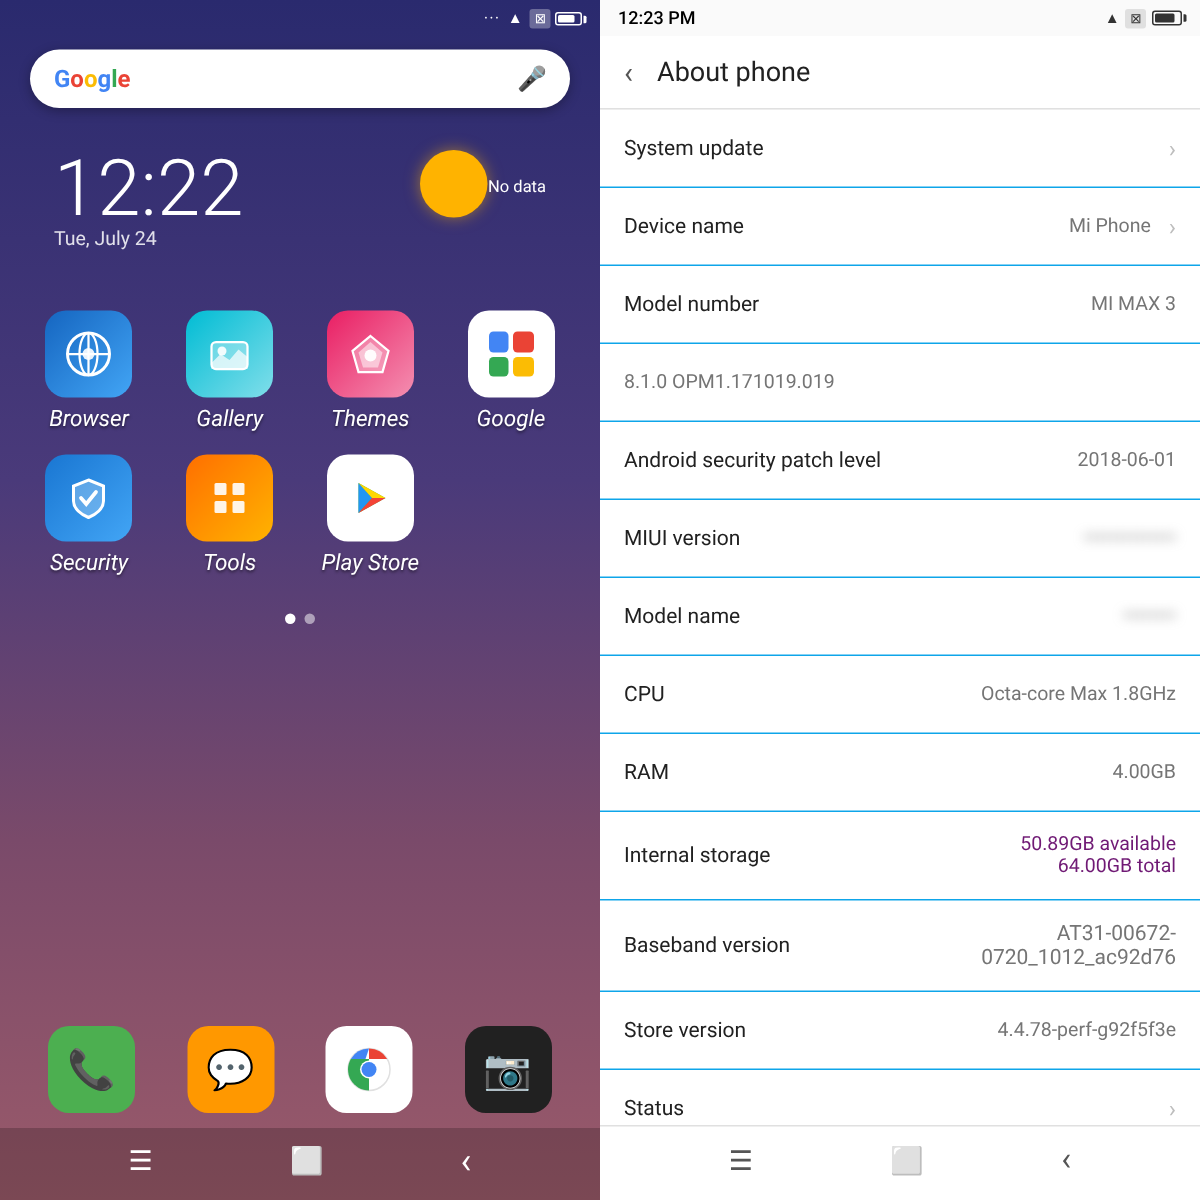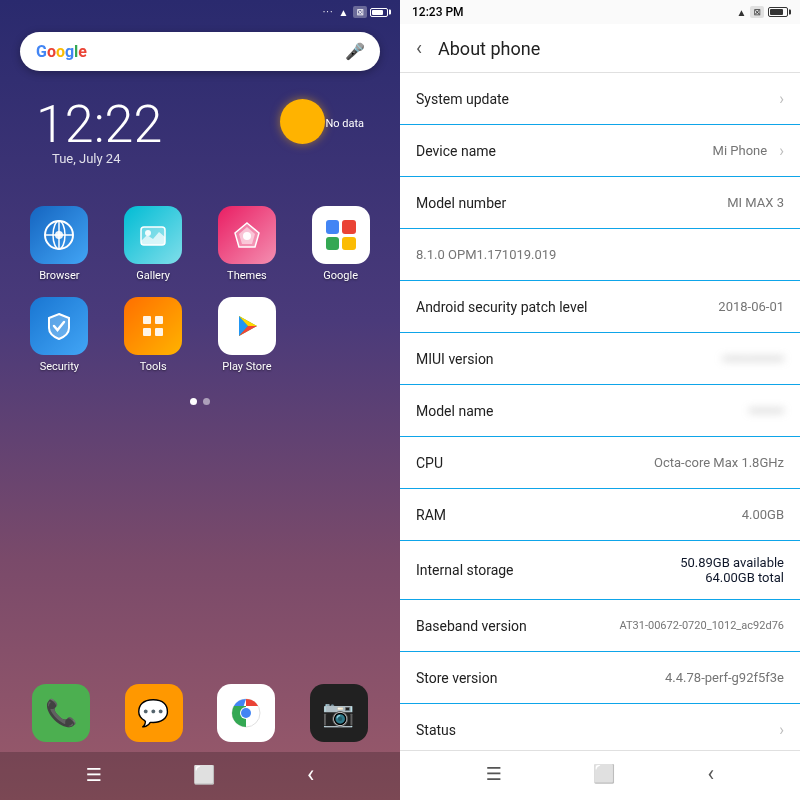--- a/index.html
+++ b/index.html
@@ -153,23 +153,24 @@
       display: flex;
       align-items: center;
       justify-content: center;
       font-size: 24px;
       position: relative;
       overflow: hidden;
     }
 
     .app-label {
       color: white;
-      font-size: 11px;
+      font-size: 15px;
       text-align: left;
       text-shadow: 0 1px 2px rgba(0,0,0,0.5);
+      font-style: italic;
     }
 
     
     .icon-browser {
       background: linear-gradient(135deg, #1565C0, #42A5F5);
     }
     .icon-gallery {
       background: linear-gradient(135deg, #00BCD4, #80DEEA);
     }
     .icon-settings {
@@ -372,27 +373,28 @@
       display: flex;
       align-items: center;
       gap: 4px;
     }
 
     .internal-storage-value {
       display: flex;
       flex-direction: column;
       align-items: flex-end;
       font-size: 13px;
-      color: #0f172a;
+      color: #701a75;
     }
 
     .baseband-value {
       display: flex;
+      flex-direction: column;
       align-items: flex-end;
-      font-size: 11px;
+      font-size: 14px;
       color: #757575;
     }
 
     .nav-bar-right {
       background: white;
       display: flex;
       justify-content: space-around;
       align-items: center;
       padding: 10px 40px 14px;
       border-top: 1px solid #e0e0e0;
@@ -417,21 +419,21 @@
   <div class="google-search-bar">
     <span class="google-logo">
       <span class="g-blue">G</span><span class="g-red">o</span><span class="g-yellow">o</span><span class="g-blue">g</span><span class="g-green">l</span><span class="g-red">e</span>
     </span>
     <div class="mic-icon">🎤</div>
   </div>
 
   <div class="clock-area">
     <div>
       <div class="clock-time">12:22</div>
-      <div class="date-text" style="padding:0;margin-left:16px;">Tue, July 24</div>
+      <div class="date-text" style="padding:0;">Tue, July 24</div>
     </div>
     <div class="weather-widget">
       <div class="weather-icon"></div>
       <div class="weather-text">No data</div>
     </div>
   </div>
 
   <div class="app-grid">
 
     <div class="app-item">

